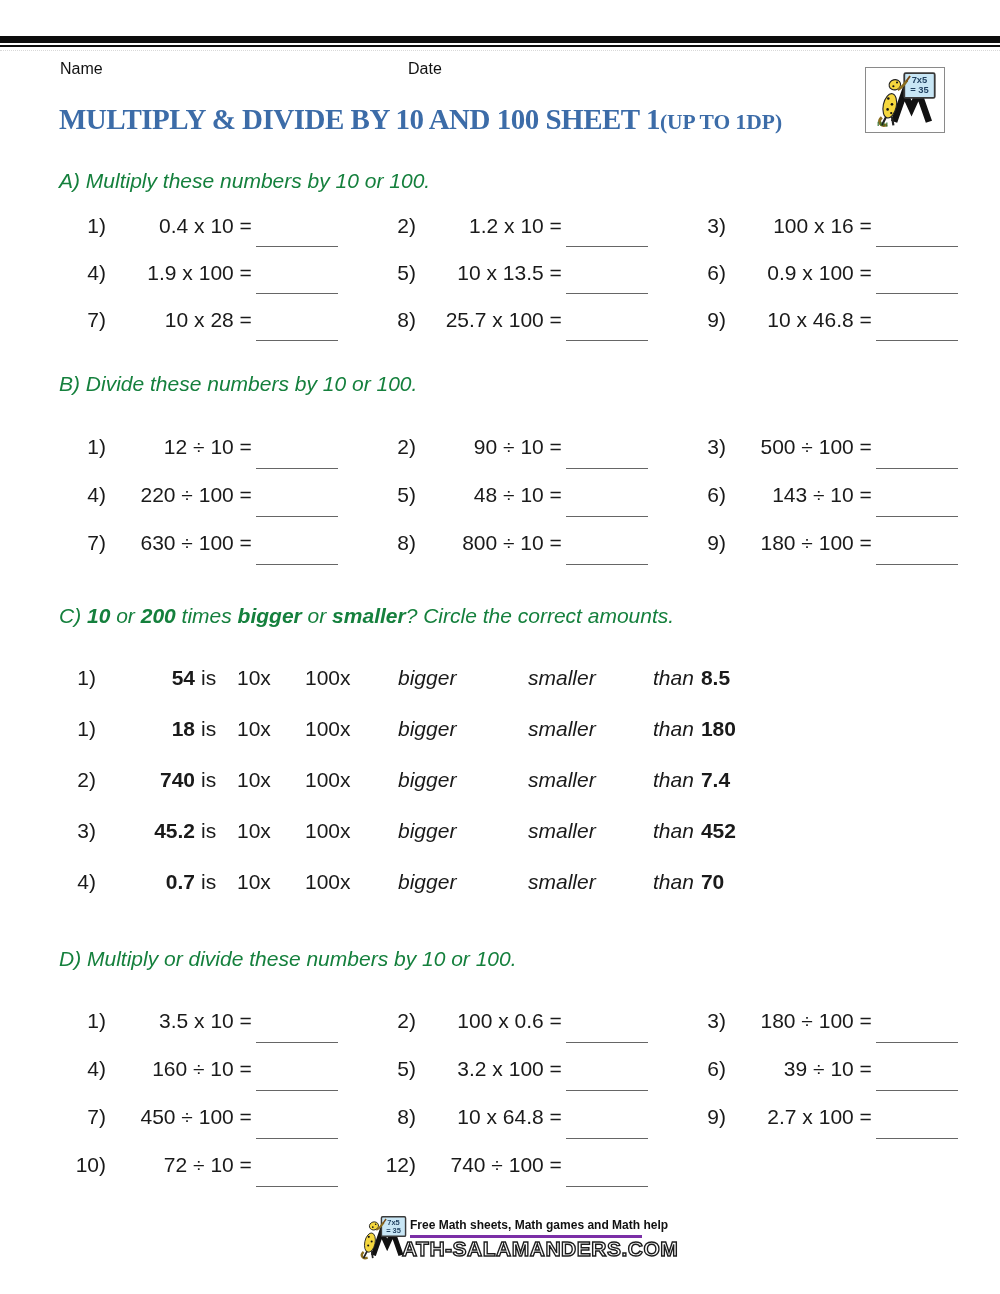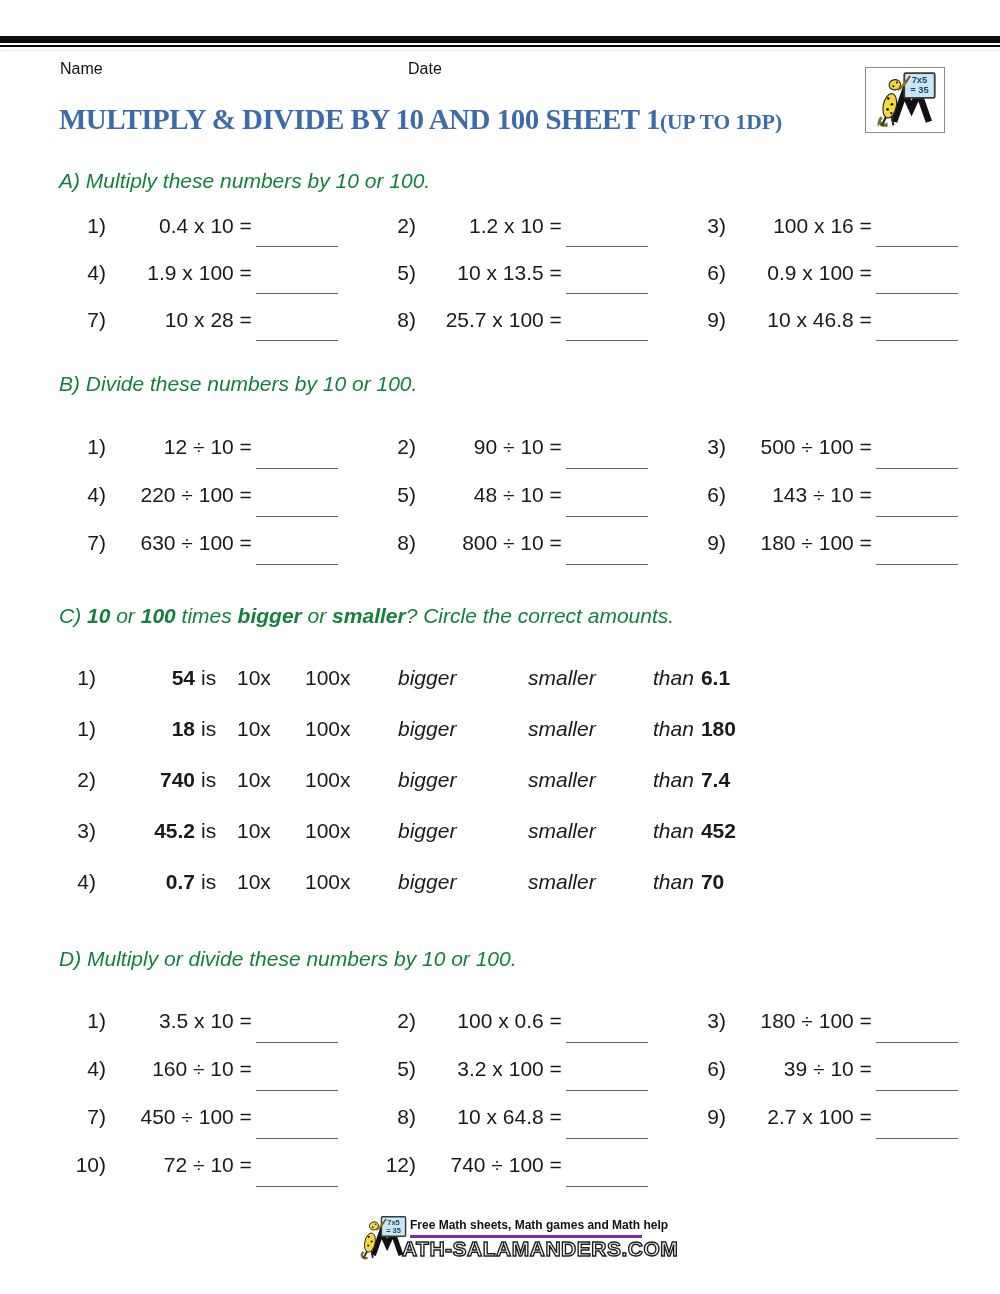--- a/index.html
+++ b/index.html
@@ -206,33 +206,33 @@
       </div>
 
       <div class="pcell">
         <span class="pnum">9)</span>
         <span class="pexpr">180 ÷ 100 =</span>
         <span class="pline"></span>
       </div>
     </div>
 
   <div class="sec-heading" style="top:604px">
-    <span>C) </span><b>10</b><span> or </span><b>100</b><span> times </span><b>bigger</b><span> or </span><b>smaller</b><span>? Circle the correct amounts.</span>
+    <span>C) </span><b>10</b><span> or </span><b>200</b><span> times </span><b>bigger</b><span> or </span><b>smaller</b><span>? Circle the correct amounts.</span>
   </div>
   <div class="csec">
 
       <div class="crow">
         <span class="c-num">1)</span>
         <span class="c-val">54</span>
         <span class="c-is">is</span>
         <span class="c-x10">10x</span>
         <span class="c-x100">100x</span>
         <span class="c-big">bigger</span>
         <span class="c-small">smaller</span>
-        <span class="c-than"><span class="c-than-w">than</span><span class="c-ref">6.1</span></span>
+        <span class="c-than"><span class="c-than-w">than</span><span class="c-ref">8.5</span></span>
       </div>
 
       <div class="crow">
         <span class="c-num">1)</span>
         <span class="c-val">18</span>
         <span class="c-is">is</span>
         <span class="c-x10">10x</span>
         <span class="c-x100">100x</span>
         <span class="c-big">bigger</span>
         <span class="c-small">smaller</span>

